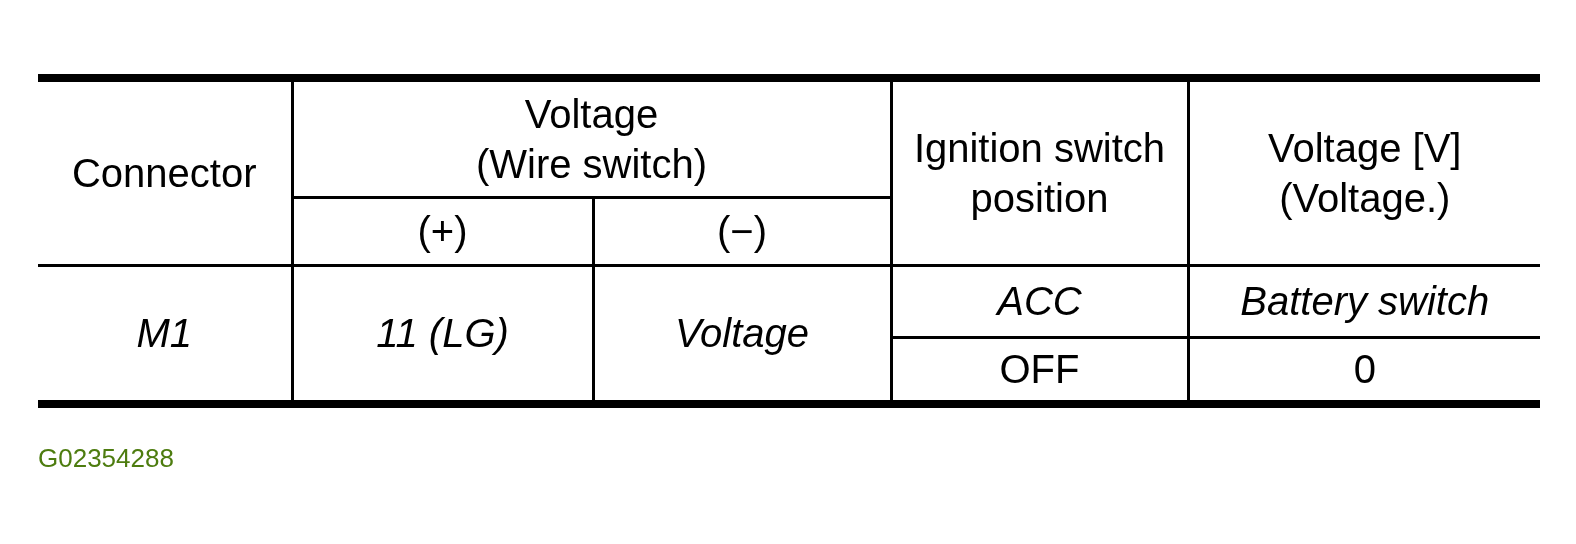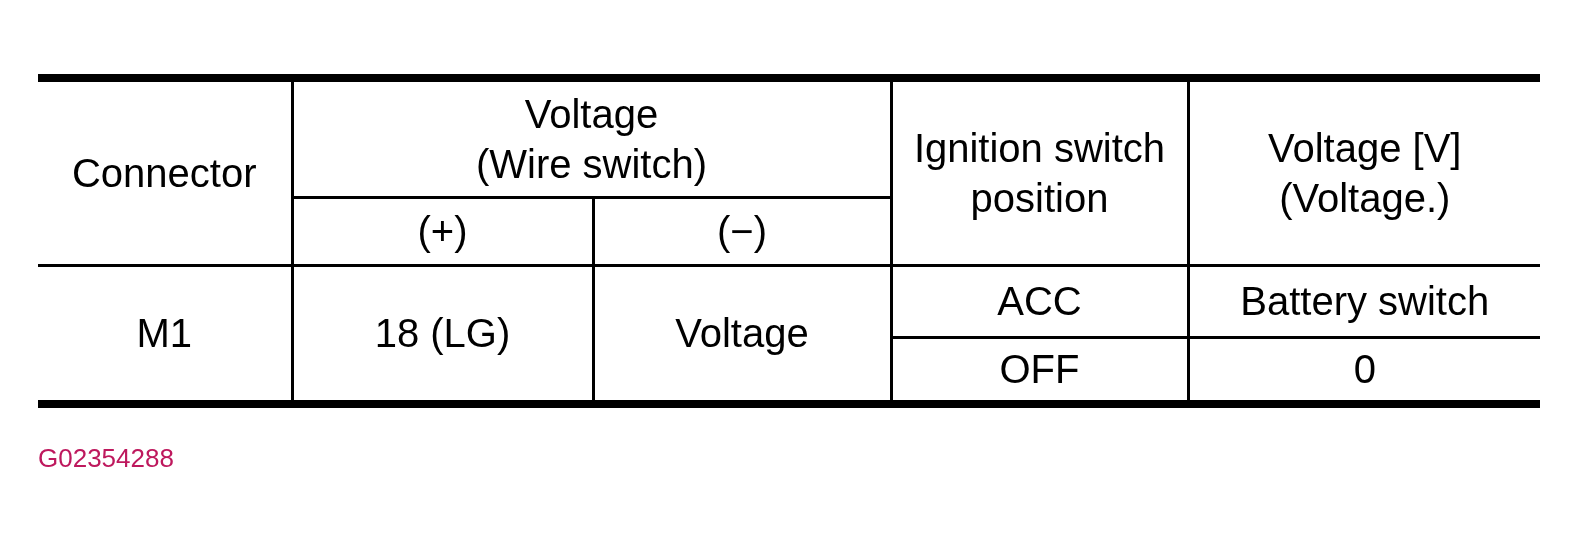--- a/index.html
+++ b/index.html
@@ -36,31 +36,31 @@
     vertical-align: middle;
     padding: 0;
     overflow: hidden;
   }
   
   table.spec-table td.edge-l { border-left: 0; }
   table.spec-table td.edge-r { border-right: 0; }
   
   tr.r-head-top    { height: 119px; }
   tr.r-head-sub    { height: 68px; }
-  tr.r-data-top    { height: 72px; }
+  tr.r-data-top    { height: 72px; font-style: italic; }
   tr.r-data-bottom { height: 67px; }
   .two-line div { line-height: 50px; }
   .figure-id {
     position: absolute;
     left: 38px;
     top: 444px;
     font-size: 26px;
     line-height: 28px;
     letter-spacing: 0px;
-    color: #be185d;
+    color: #4d7c0f;
   }
 </style>
 </head>
 <body>
 
 <div class="page">
 
   <div class="spec-table-wrap">
     <table class="spec-table">
       <colgroup>
@@ -85,21 +85,21 @@
             <div>Voltage [V]</div>
             <div>(Voltage.)</div>
           </td>
         </tr>
         <tr class="r-head-sub">
           <td>(+)</td>
           <td>(−)</td>
         </tr>
         <tr class="r-data-top">
           <td class="edge-l" rowspan="2">M1</td>
-          <td rowspan="2">18 (LG)</td>
+          <td rowspan="2">11 (LG)</td>
           <td rowspan="2">Voltage</td>
           <td>ACC</td>
           <td class="edge-r">Battery switch</td>
         </tr>
         <tr class="r-data-bottom">
           <td>OFF</td>
           <td class="edge-r">0</td>
         </tr>
       </tbody>
     </table>

